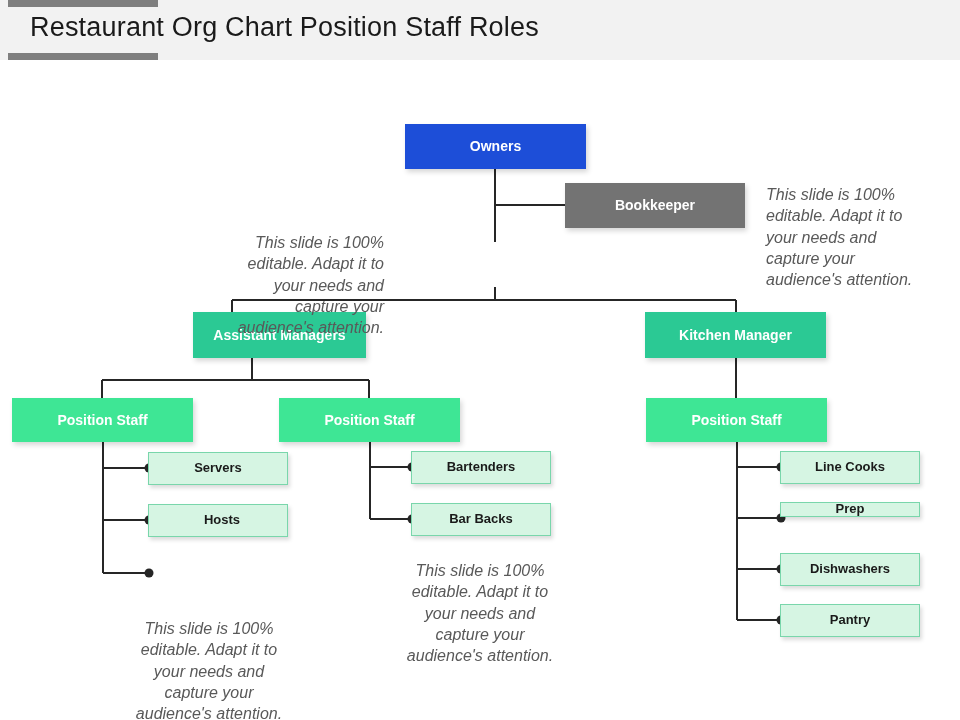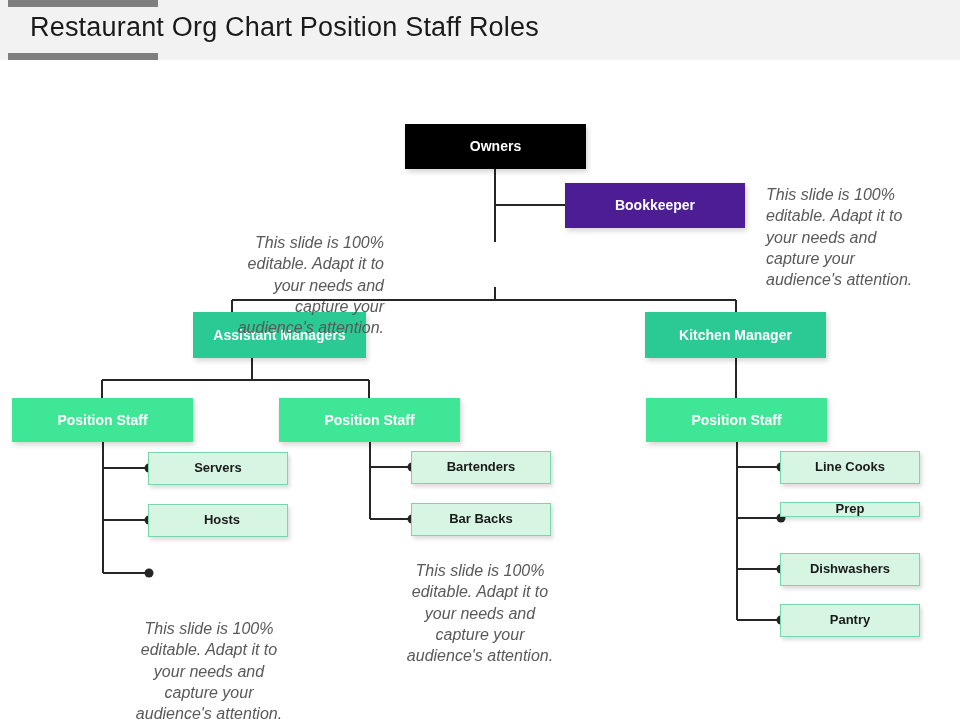--- a/index.html
+++ b/index.html
@@ -58,29 +58,29 @@
     display: flex;
     align-items: center;
     justify-content: center;
     text-align: center;
     box-shadow: 2px 3px 5px rgba(0,0,0,.16);
   }
   .node-label { line-height: 1.15; }
 
   
   .lvl-owner {
-    background: #000000;
+    background: #1d4ed8;
     color: #ffffff;
     font-size: 14px;
     font-weight: bold;
     align-items: center;
   }
   
   .lvl-book {
-    background: #4c1d95;
+    background: #737373;
     color: #ffffff;
     font-size: 14px;
     font-weight: bold;
   }
   
   .lvl-gm {
     background: #2bc9cf;
     color: #ffffff;
     font-size: 14px;
     font-weight: bold;

